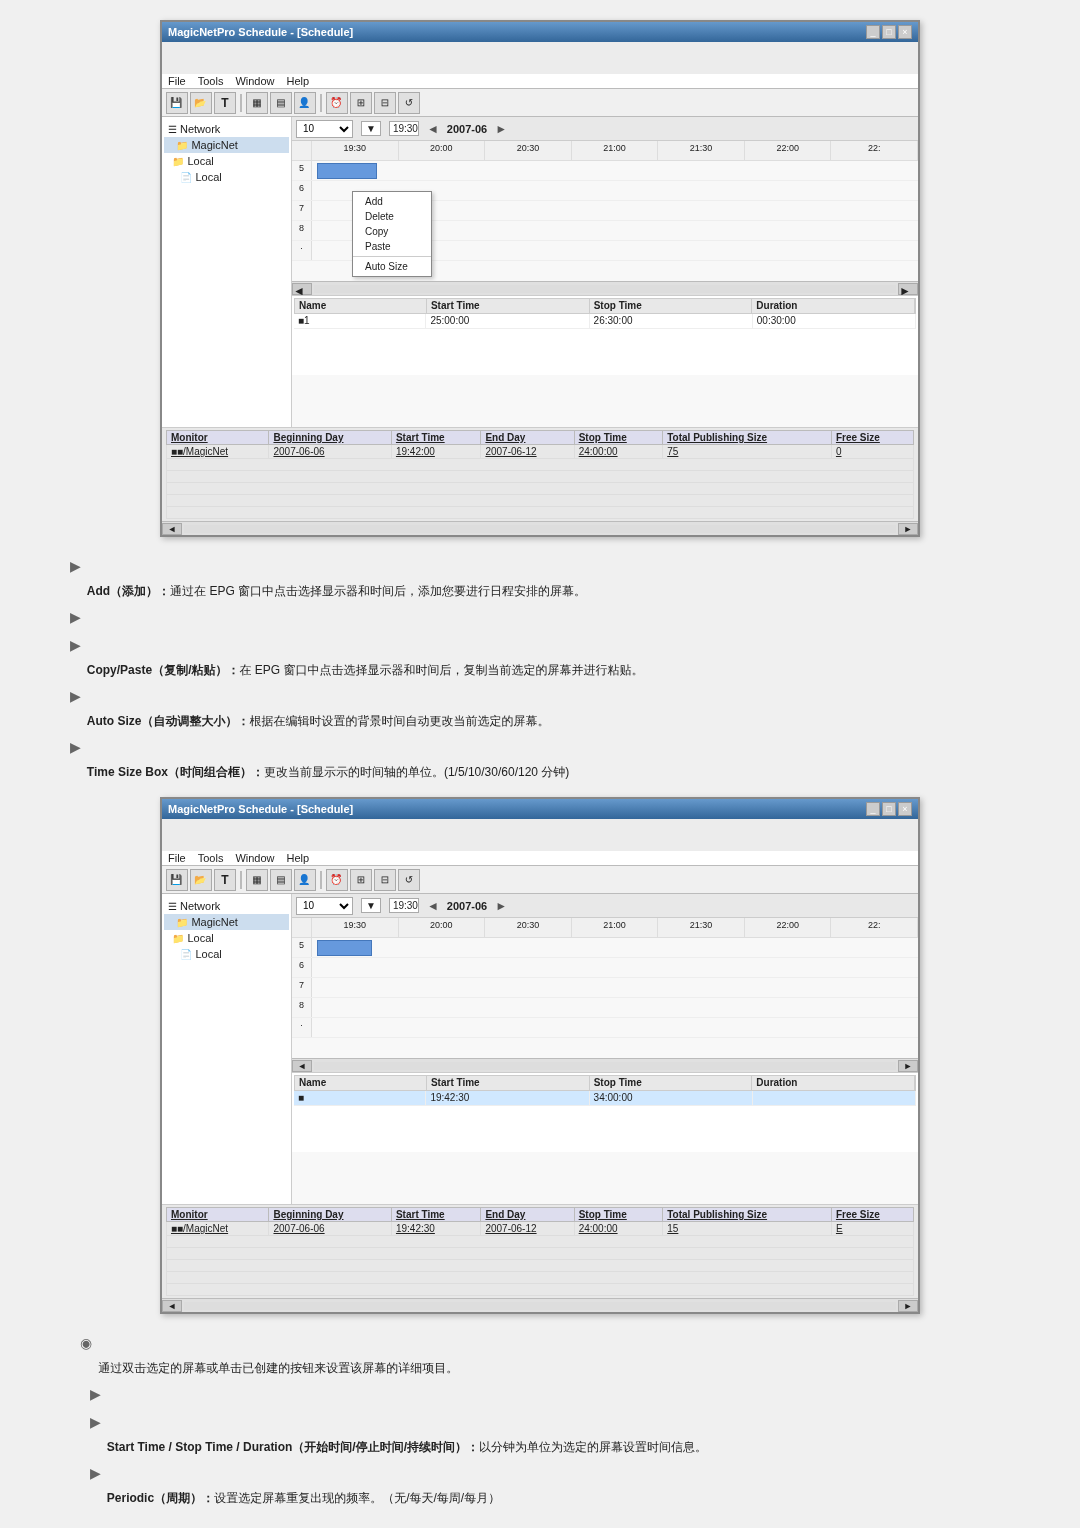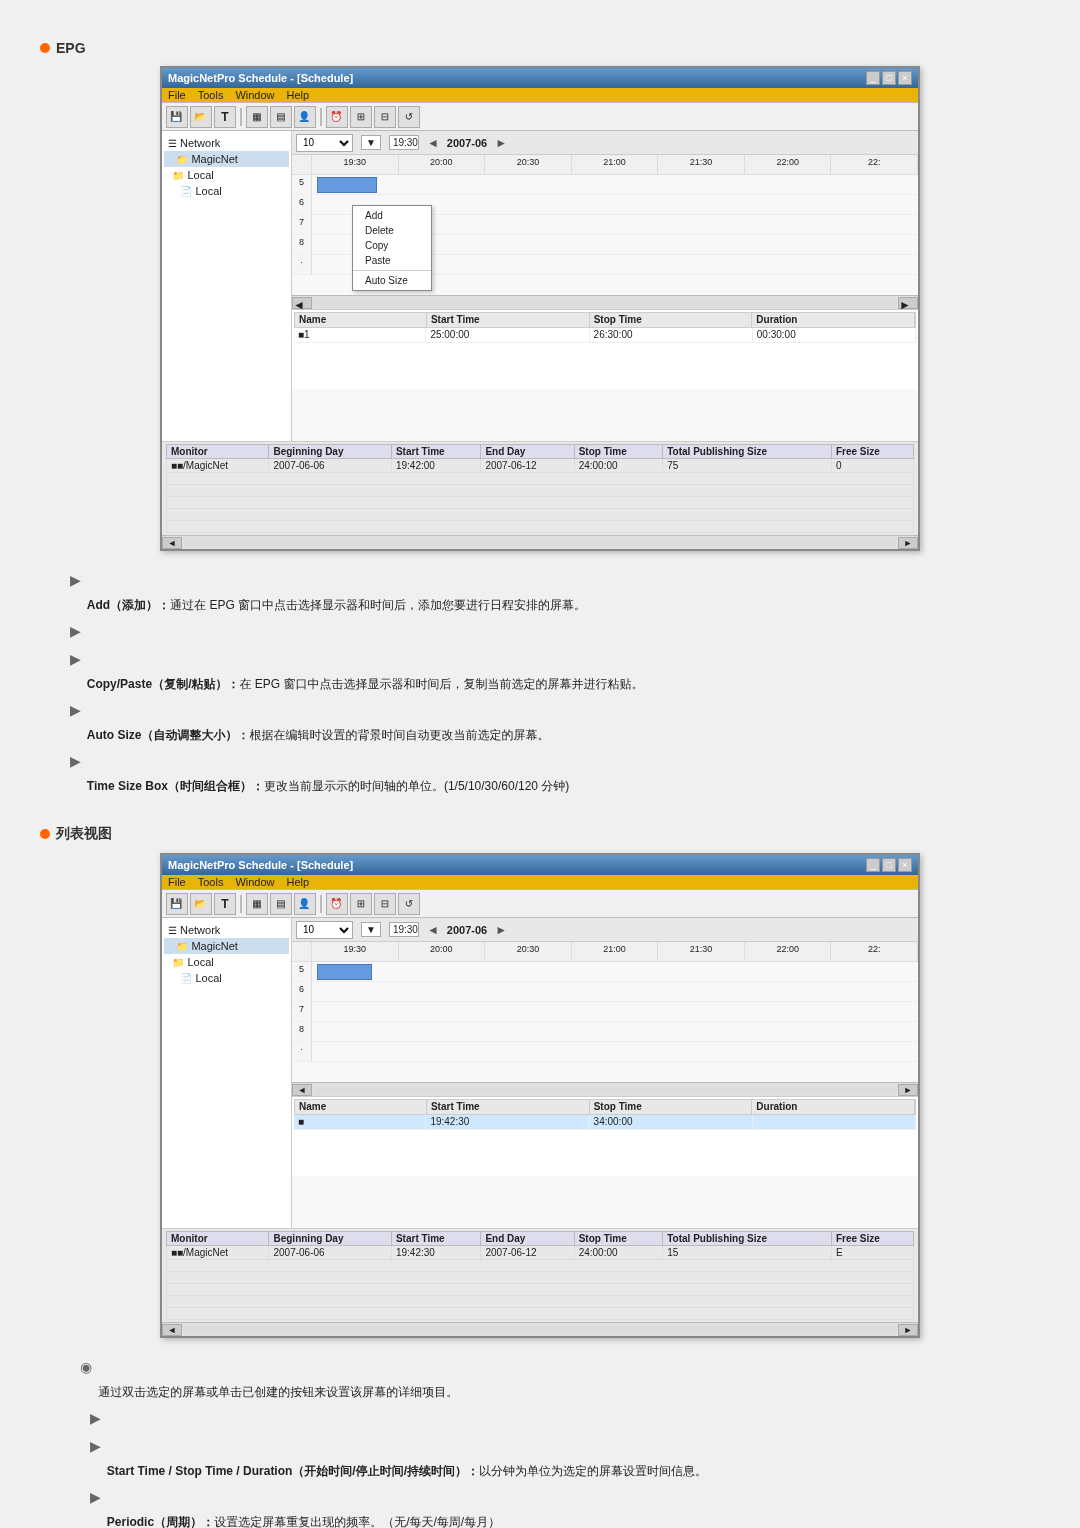--- a/index.html
+++ b/index.html
@@ -60,26 +60,27 @@
     .titlebar-btn {
       width: 14px; height: 14px;
       background: #ccc;
       border: 1px solid #999;
       font-size: 9px;
       display: flex; align-items: center; justify-content: center;
       cursor: pointer;
     }
 
     .window-menubar {
-      background: #eab308;
+      background: #ffffff;
       border-bottom: 1px solid #bbb;
       padding: 1px 6px;
       display: flex;
       gap: 12px;
       font-size: 11px;
+      margin-top: 32px;
     }
     .menu-item { cursor: pointer; color: #222; }
 
     .window-toolbar {
       background: #f0f0f0;
       border-bottom: 1px solid #bbb;
       padding: 2px 4px;
       display: flex;
       align-items: center;
       gap: 2px;
@@ -246,20 +247,21 @@
     .list-cell {
       padding: 1px 4px;
       border-right: 1px solid #eee;
       flex: 1;
       overflow: hidden;
     }
     .status-table {
       width: 100%;
       border-collapse: collapse;
       font-size: 10px;
+      text-decoration: underline;
     }
     .status-table th {
       background: #dde;
       border: 1px solid #bbb;
       padding: 1px 4px;
       text-align: left;
       font-weight: bold;
     }
     .status-table td {
       border: 1px solid #ddd;
@@ -297,24 +299,20 @@
       font-size: 8px;
       color: white;
       overflow: hidden;
     }
   </style>
 </head>
 <body>
 
 <div class="page-container">
 
-  <div class="section-header">
-    <span class="section-dot"></span>
-    <span class="section-title">EPG</span>
-  </div>
 
   <div class="window-frame">
 
     <div class="window-titlebar">
       <span class="titlebar-title">MagicNetPro Schedule - [Schedule]</span>
       <div class="titlebar-buttons">
         <div class="titlebar-btn">_</div>
         <div class="titlebar-btn">□</div>
         <div class="titlebar-btn">×</div>
       </div>
@@ -521,24 +519,20 @@
       </span>
     </div>
     <div class="desc-item">
       <span class="desc-bullet">▶</span>
       <span class="desc-text">
         <span class="desc-bold">Time Size Box（时间组合框）：</span>更改当前显示示的时间轴的单位。(1/5/10/30/60/120 分钟)
       </span>
     </div>
   </div>
 
-  <div class="section-header" style="margin-top:30px;">
-    <span class="section-dot"></span>
-    <span class="section-title">列表视图</span>
-  </div>
 
   <div class="window-frame">
 
     <div class="window-titlebar">
       <span class="titlebar-title">MagicNetPro Schedule - [Schedule]</span>
       <div class="titlebar-buttons">
         <div class="titlebar-btn">_</div>
         <div class="titlebar-btn">□</div>
         <div class="titlebar-btn">×</div>
       </div>

